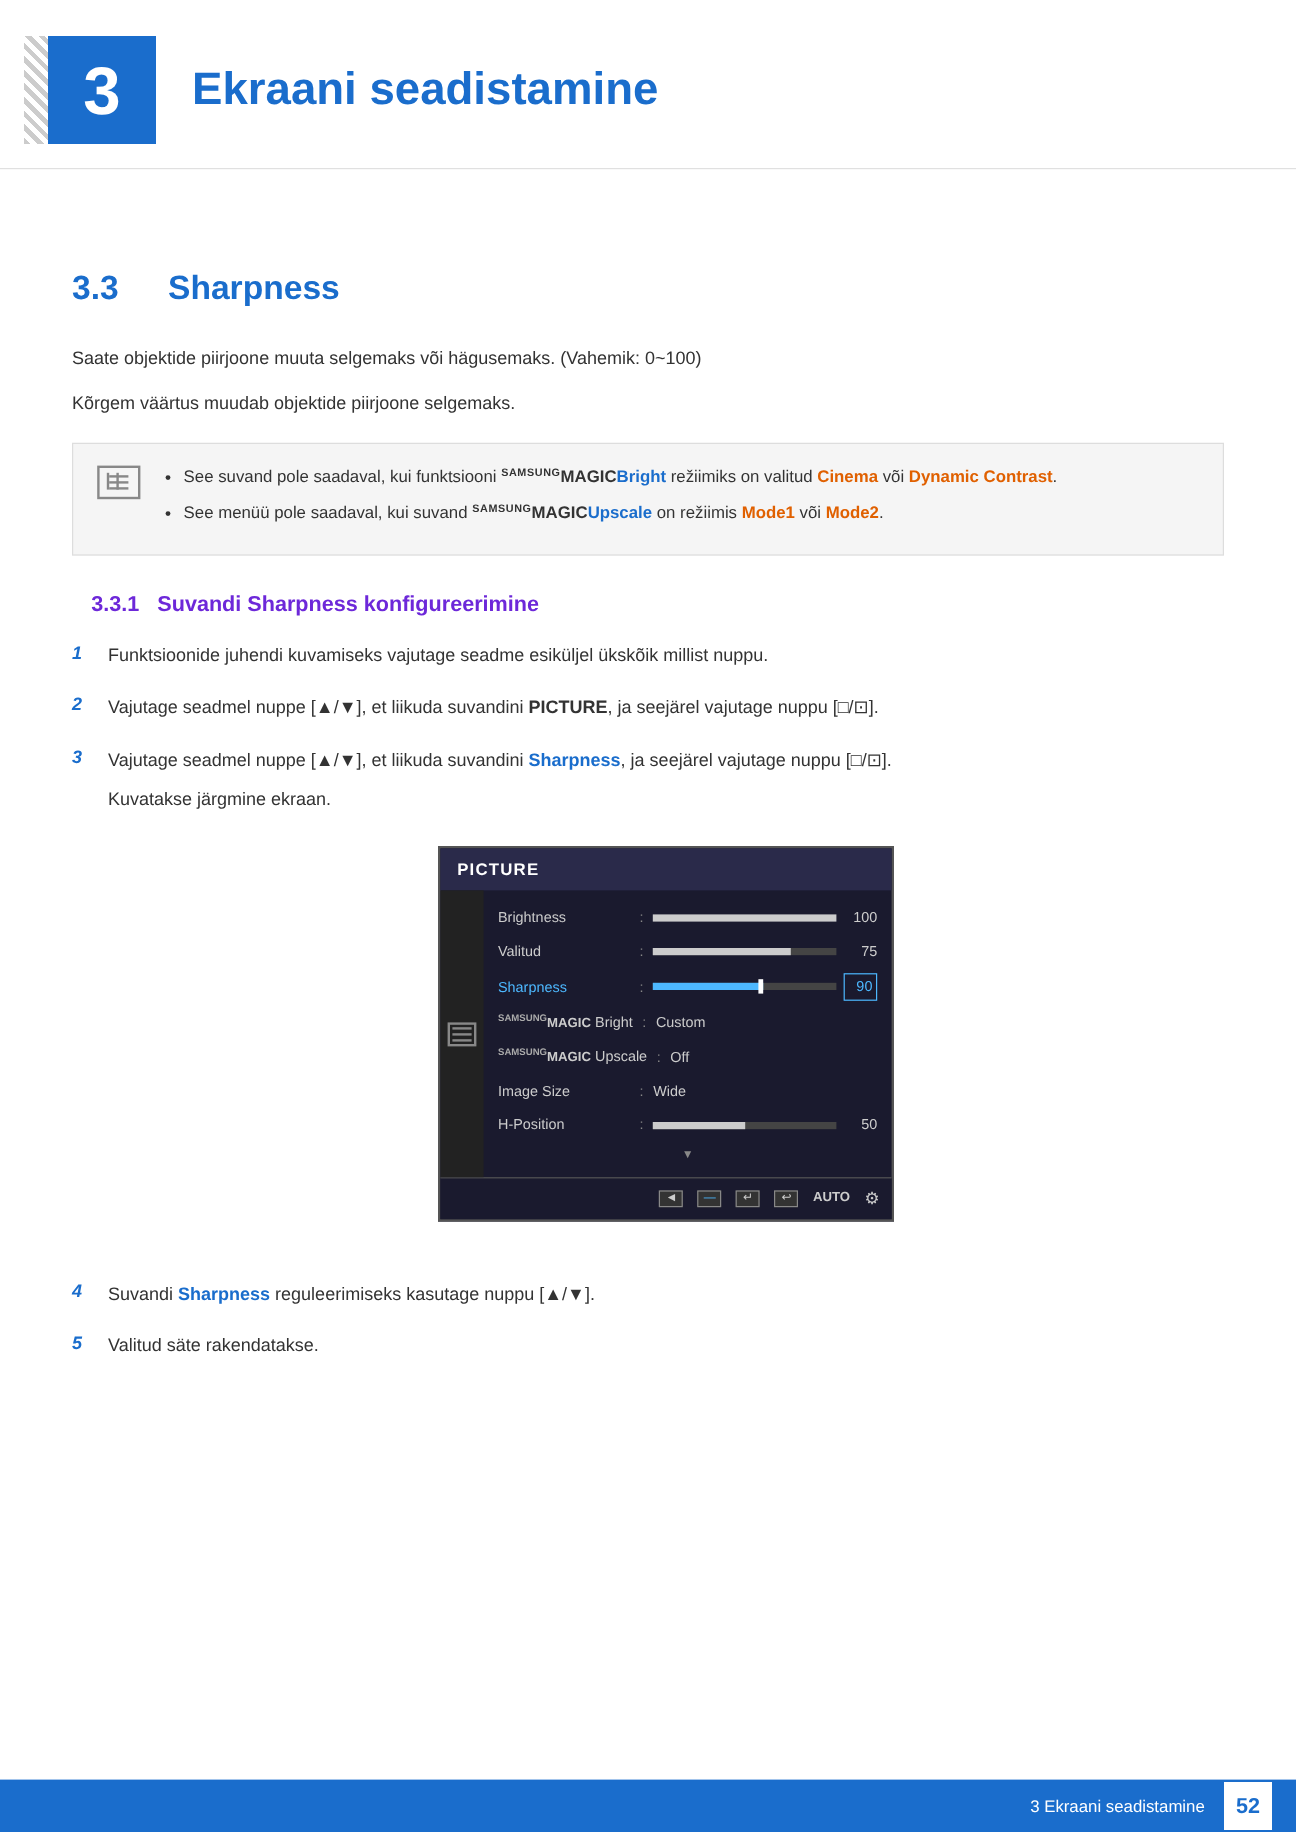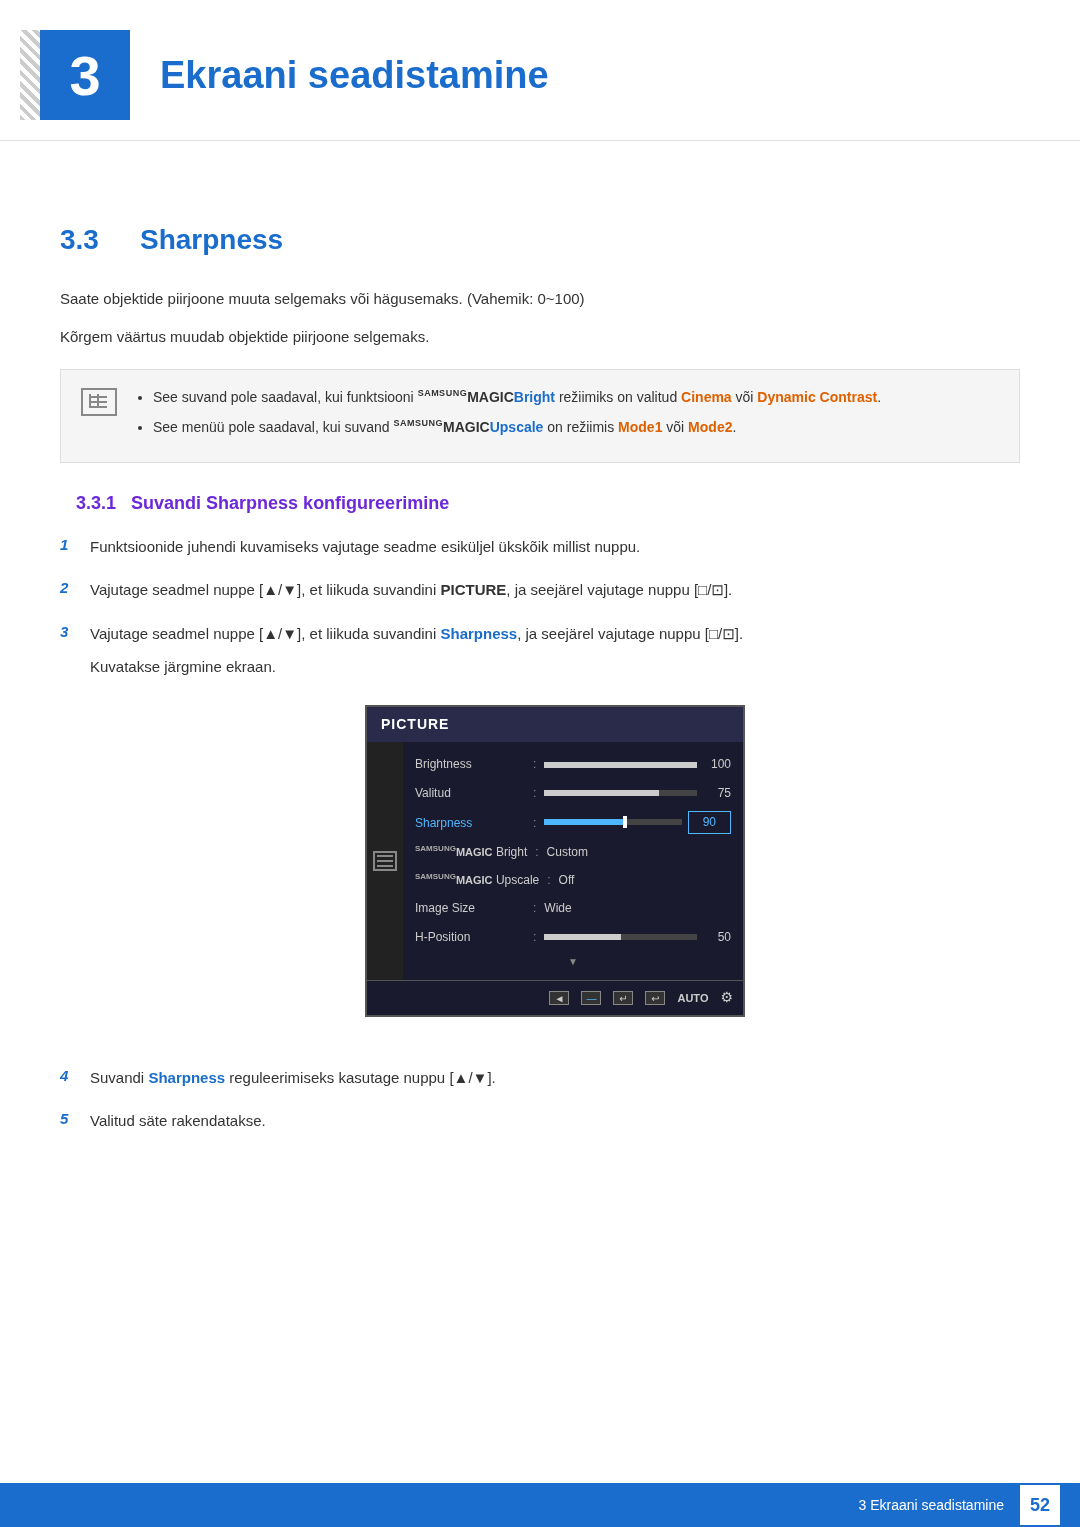--- a/index.html
+++ b/index.html
@@ -291,21 +291,21 @@
     .bar-value {
       min-width: 28px;
       text-align: right;
       font-size: 12px;
       color: #ccc;
     }
     .bar-value.active {
       color: #4db8ff;
       background: #1a1a2e;
       border: 1px solid #4db8ff;
-      padding: 0 14px;
+      padding: 0 3px;
     }
     .menu-item-text {
       color: #ccc;
       font-size: 12px;
     }
     .samsung-magic-small {
       font-size: 8px;
       font-weight: bold;
       color: #aaa;
       vertical-align: super;

